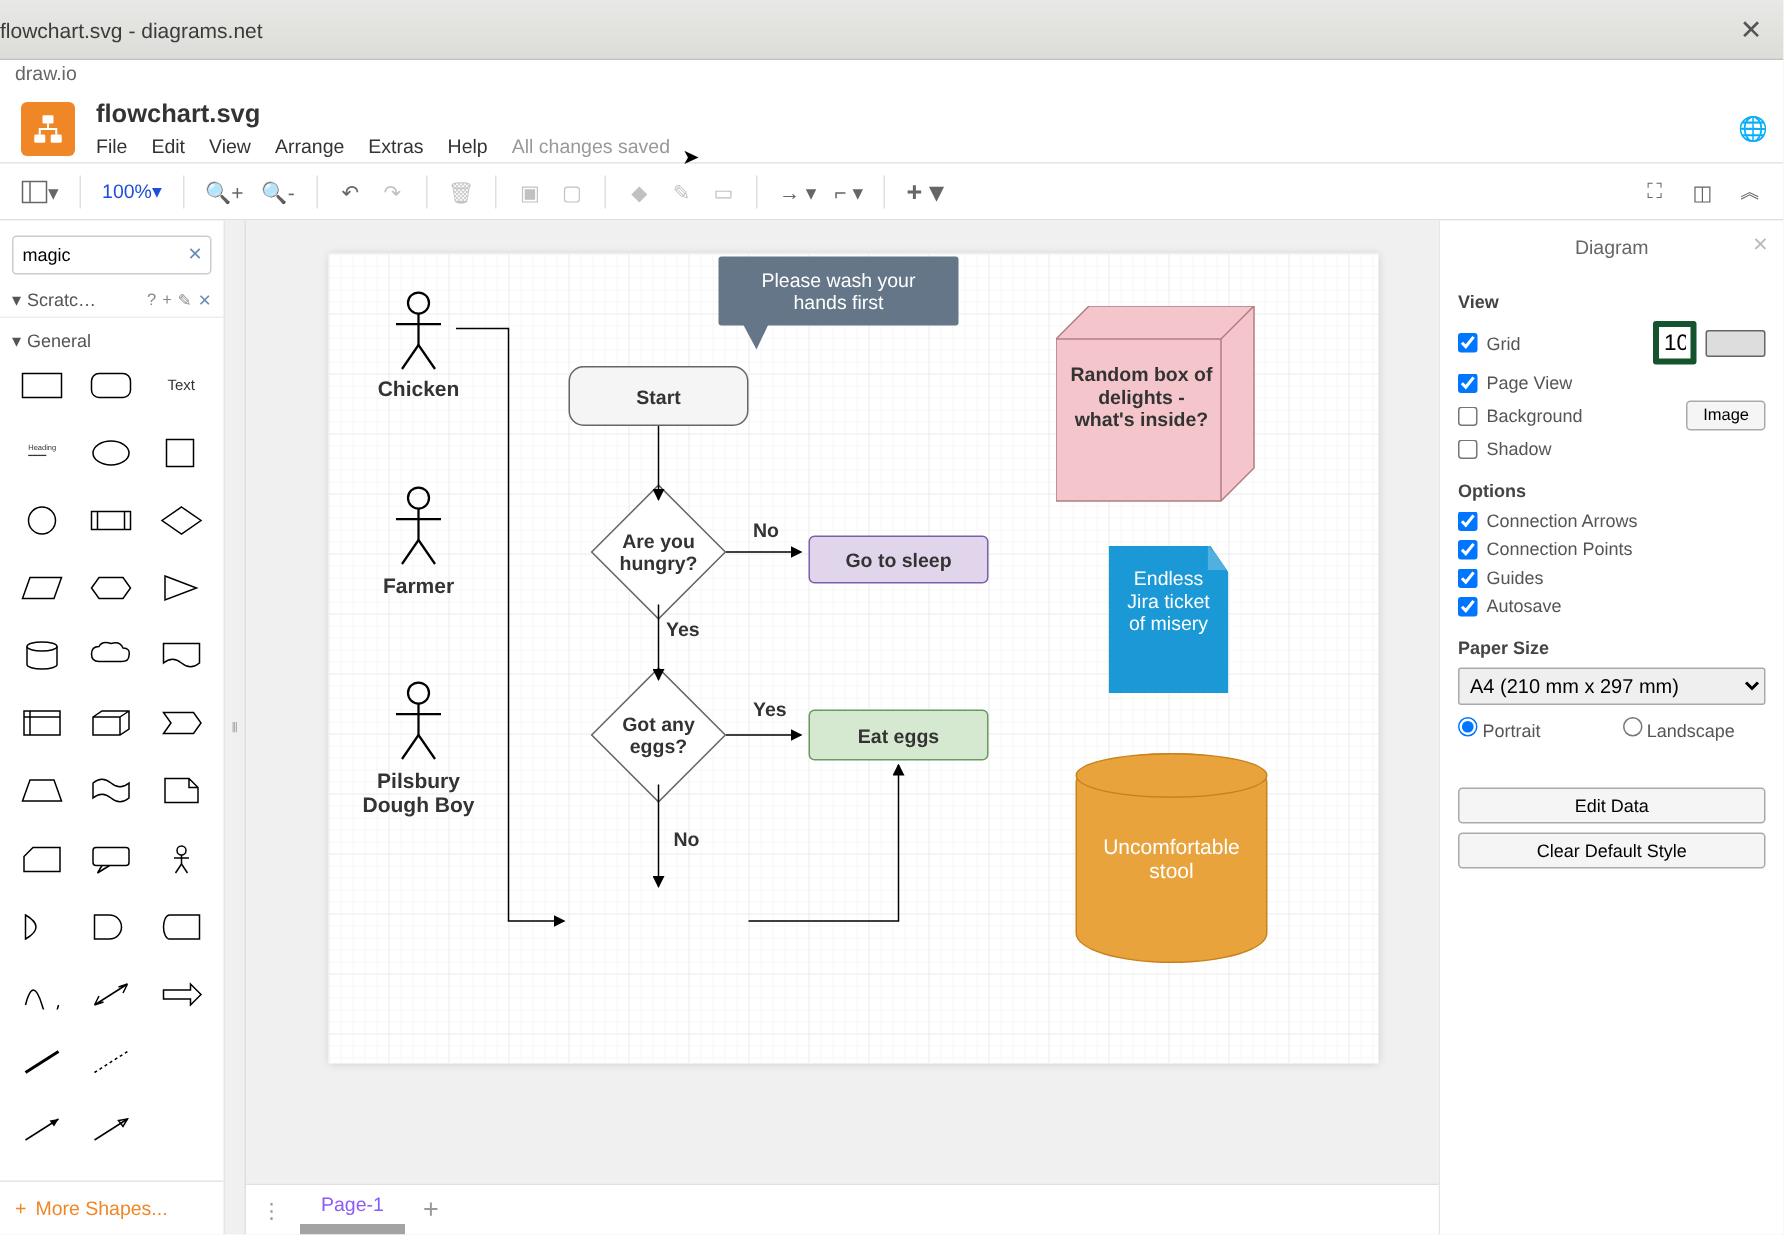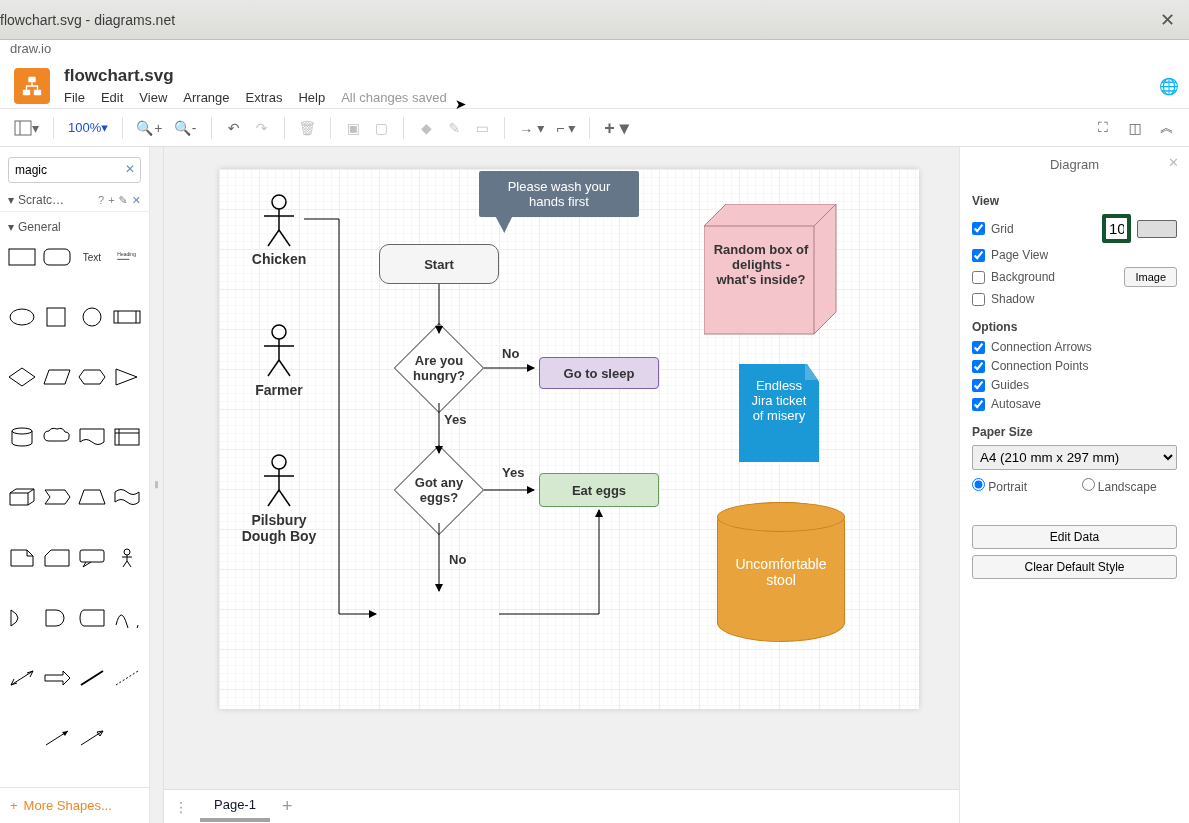--- a/index.html
+++ b/index.html
@@ -29,37 +29,37 @@
 
 .main { flex: 1; display: flex; overflow: hidden; }
 
 .leftpanel { width: 150px; border-right: 1px solid #e5e5e5; display: flex; flex-direction: column; background: #fff; }
 .searchbox { margin: 10px 8px 6px 8px; position: relative; }
 .searchbox input { width: 100%; padding: 5px 20px 5px 6px; border: 1px solid #ccc; border-radius: 3px; font-size: 12px; }
 .searchbox .clear { position: absolute; right: 6px; top: 5px; color: #6a8fb5; cursor: pointer; font-size: 12px; }
 .section-hdr { display: flex; align-items: center; padding: 4px 8px; font-size: 12px; color: #555; gap: 4px; }
 .section-title { flex: 1; }
 .section-icon { color: #888; cursor: pointer; font-size: 11px; }
-.shapes-grid { flex: 1; overflow-y: auto; padding: 6px 8px; display: grid; grid-template-columns: repeat(4, 1fr); gap: 4px 6px; }
+.shapes-grid { flex: 1; overflow-y: auto; padding: 6px 8px; display: grid; grid-template-columns: repeat(3, 1fr); gap: 4px 6px; }
 .shape { height: 26px; display: flex; align-items: center; justify-content: center; cursor: pointer; }
 .shape svg { width: 28px; height: 20px; }
 .more-shapes { padding: 10px; border-top: 1px solid #e5e5e5; color: #f08727; font-size: 13px; cursor: pointer; display: flex; align-items: center; gap: 6px; }
 
 .splitter { width: 14px; background: #f0f0f0; border-right: 1px solid #e0e0e0; display: flex; align-items: center; justify-content: center; font-size: 9px; color: #999; cursor: ew-resize; }
 
 .canvas-wrap { flex: 1; background: #f0f0f0; position: relative; display: flex; flex-direction: column; }
 .canvas-scroll { flex: 1; overflow: auto; padding: 22px 30px 30px 55px; position: relative; }
 .page { width: 700px; height: 540px; background: #fff; box-shadow: 0 0 6px rgba(0,0,0,0.15); position: relative;
   background-image: linear-gradient(#eee 1px, transparent 1px), linear-gradient(90deg, #eee 1px, transparent 1px),
                     linear-gradient(#f7f7f7 1px, transparent 1px), linear-gradient(90deg, #f7f7f7 1px, transparent 1px);
   background-size: 40px 40px, 40px 40px, 8px 8px, 8px 8px;
 }
 .pagetabs { height: 34px; background: #fff; border-top: 1px solid #e0e0e0; display: flex; align-items: center; padding: 0 10px; gap: 12px; }
 .tab-menu { color: #999; cursor: pointer; font-size: 14px; }
-.tab { padding: 6px 14px; color: #0f172a; font-weight: 500; border-bottom: 4px solid #a3a3a3; cursor: pointer; }
+.tab { padding: 6px 14px; color: #8b5cf6; font-weight: 500; border-bottom: 8px solid #a3a3a3; cursor: pointer; }
 .tab-add { color: #999; font-size: 18px; cursor: pointer; }
 
 .rightpanel { width: 230px; border-left: 1px solid #e5e5e5; background: #fff; padding: 0; font-size: 12px; color: #555; overflow-y: auto; }
 .panel-title { text-align: center; padding: 10px 0 8px 0; font-size: 13px; color: #666; position: relative; }
 .panel-title .x { position: absolute; right: 10px; top: 8px; color: #bbb; cursor: pointer; }
 .panel-section { padding: 6px 12px 10px 12px; }
 .panel-label { font-weight: 600; color: #444; margin: 8px 0 6px 0; }
 .panel-row { display: flex; align-items: center; gap: 6px; margin: 5px 0; }
 .panel-row label { flex: 1; }
 .panel-row input[type=checkbox] { width: 13px; height: 13px; }

